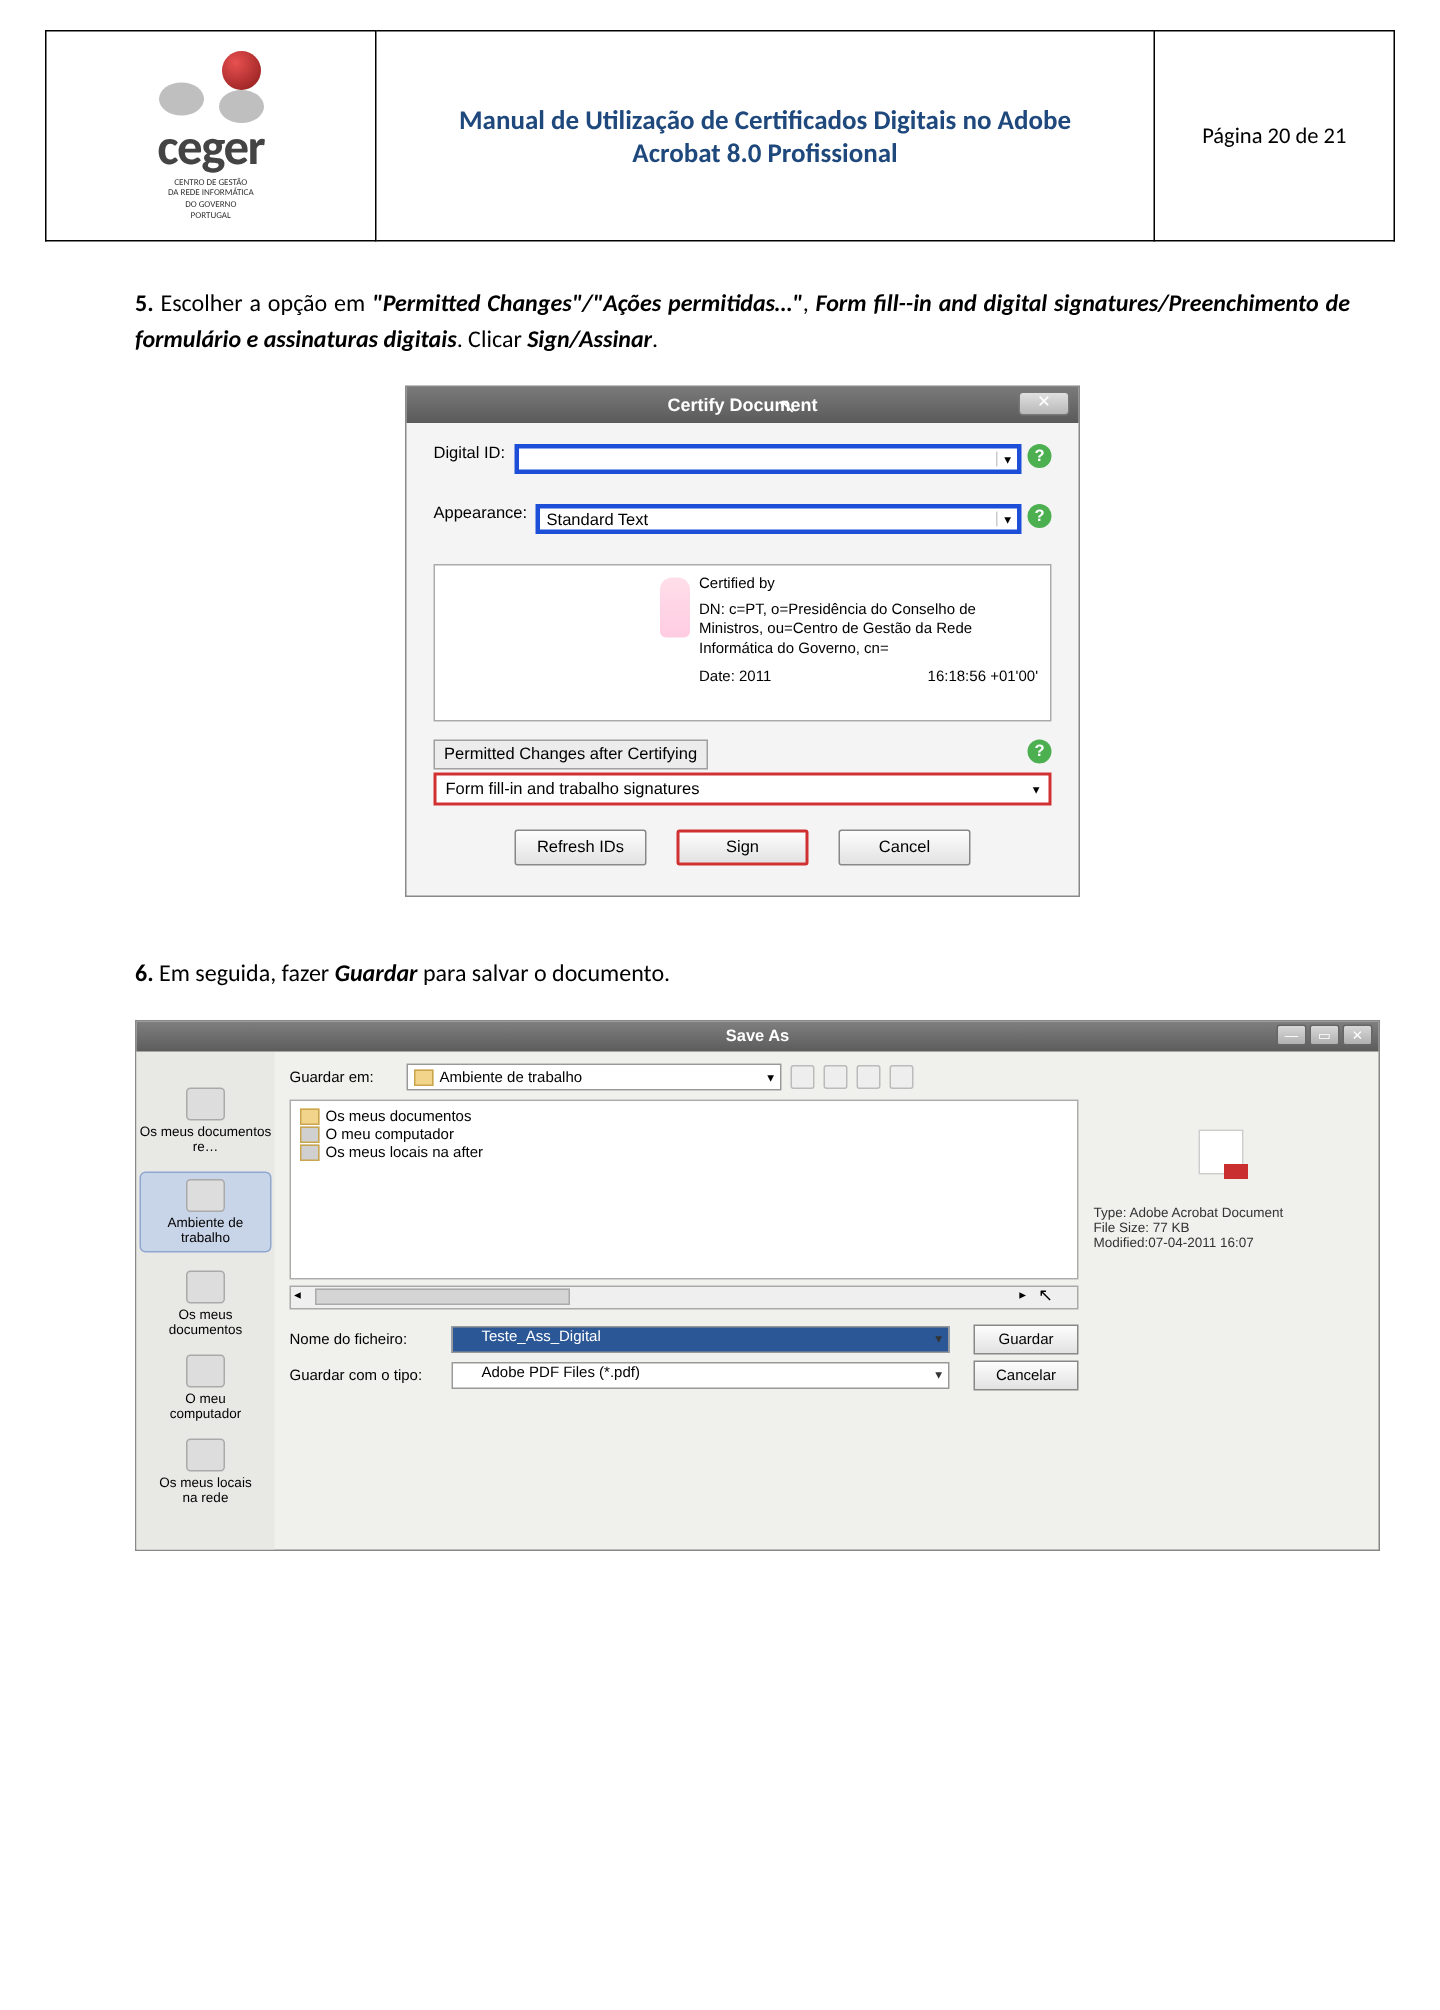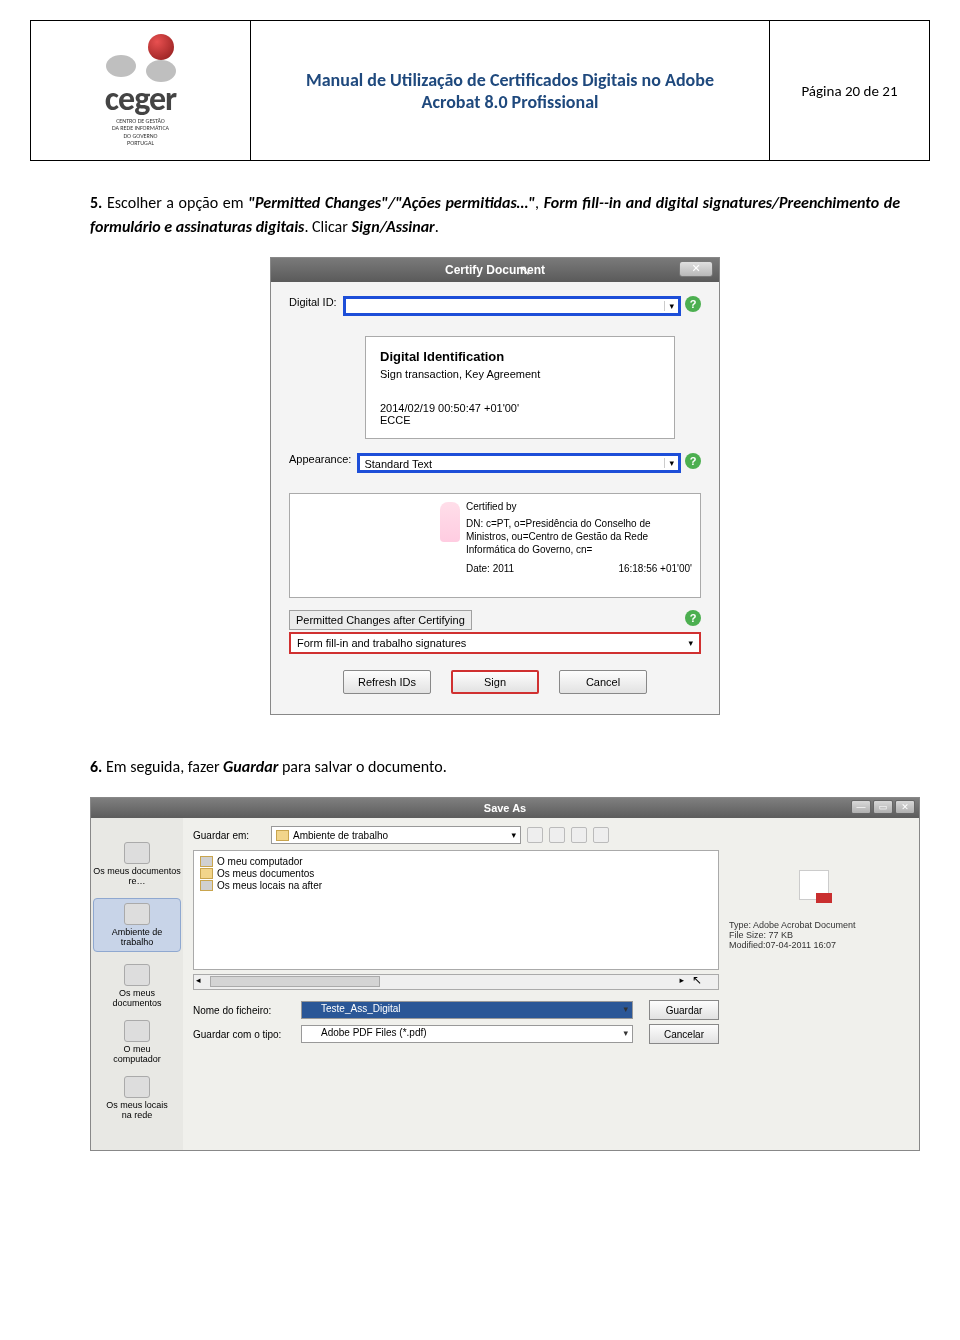--- a/index.html
+++ b/index.html
@@ -123,27 +123,20 @@
         <span class="close-btn">✕</span>
         <span class="cursor-arrow" style="left:248px; top:4px;">↖</span>
       </div>
       <div class="dlg-body">
         <div class="row">
           <span class="lbl">Digital ID:</span>
           <div class="select-like"></div>
           <div class="help-icon">?</div>
         </div>
 
-        <div class="info-box">
-          <div class="info-title">Digital Identification</div>
-          <div>Sign transaction, Key Agreement</div>
-          <div class="info-line" style="border-top:1px solid #fff; height:6px;"></div>
-          <div class="info-line">2014/02/19 00:50:47 +01'00'</div>
-          <div>ECCE</div>
-        </div>
 
         <div class="row">
           <span class="lbl">Appearance:</span>
           <div class="select-like"><span>Standard Text</span></div>
           <div class="help-icon">?</div>
         </div>
 
         <div class="preview-box">
           <div class="ribbon"></div>
           <div class="preview-text">
@@ -220,26 +213,26 @@
             <div class="sa-tool"></div>
             <div class="sa-tool"></div>
             <div class="sa-tool"></div>
             <div class="sa-tool"></div>
           </div>
 
           <div style="display:flex; gap:0;">
             <div style="flex:1;">
               <div class="sa-filelist">
                 <div class="sa-filelist-item">
+                    <div class="fldr-icon"></div>
+                    <span>Os meus documentos</span>
+                  </div>
+                <div class="sa-filelist-item">
                     <div class="fldr-icon" style="background:#d0d0d0;"></div>
                     <span>O meu computador</span>
-                  </div>
-                <div class="sa-filelist-item">
-                    <div class="fldr-icon"></div>
-                    <span>Os meus documentos</span>
                   </div>
                 <div class="sa-filelist-item">
                     <div class="fldr-icon" style="background:#d0d0d0;"></div>
                     <span>Os meus locais na after</span>
                   </div>
               </div>
               <div class="sa-scroll">
                 <div class="sa-scroll-thumb"></div>
                 <span class="sa-cursor">↖</span>
               </div>

